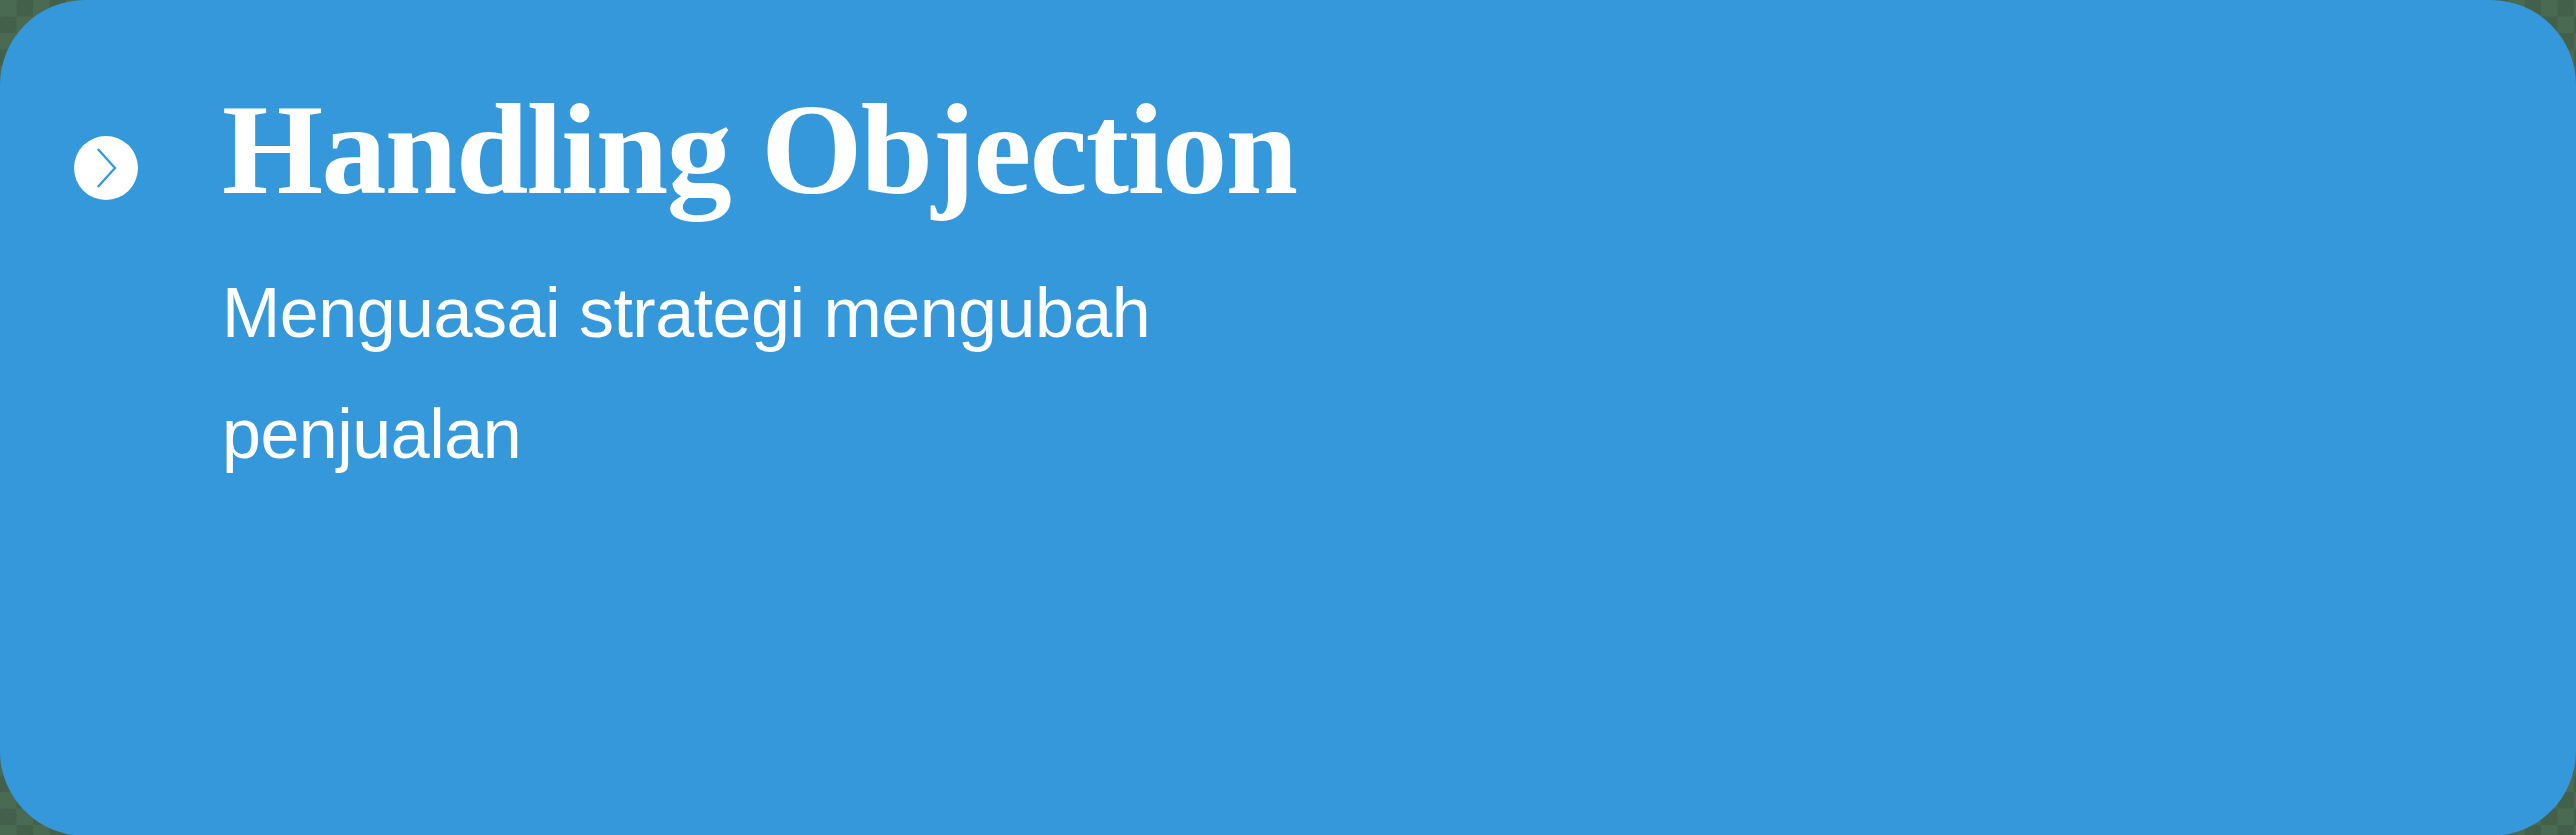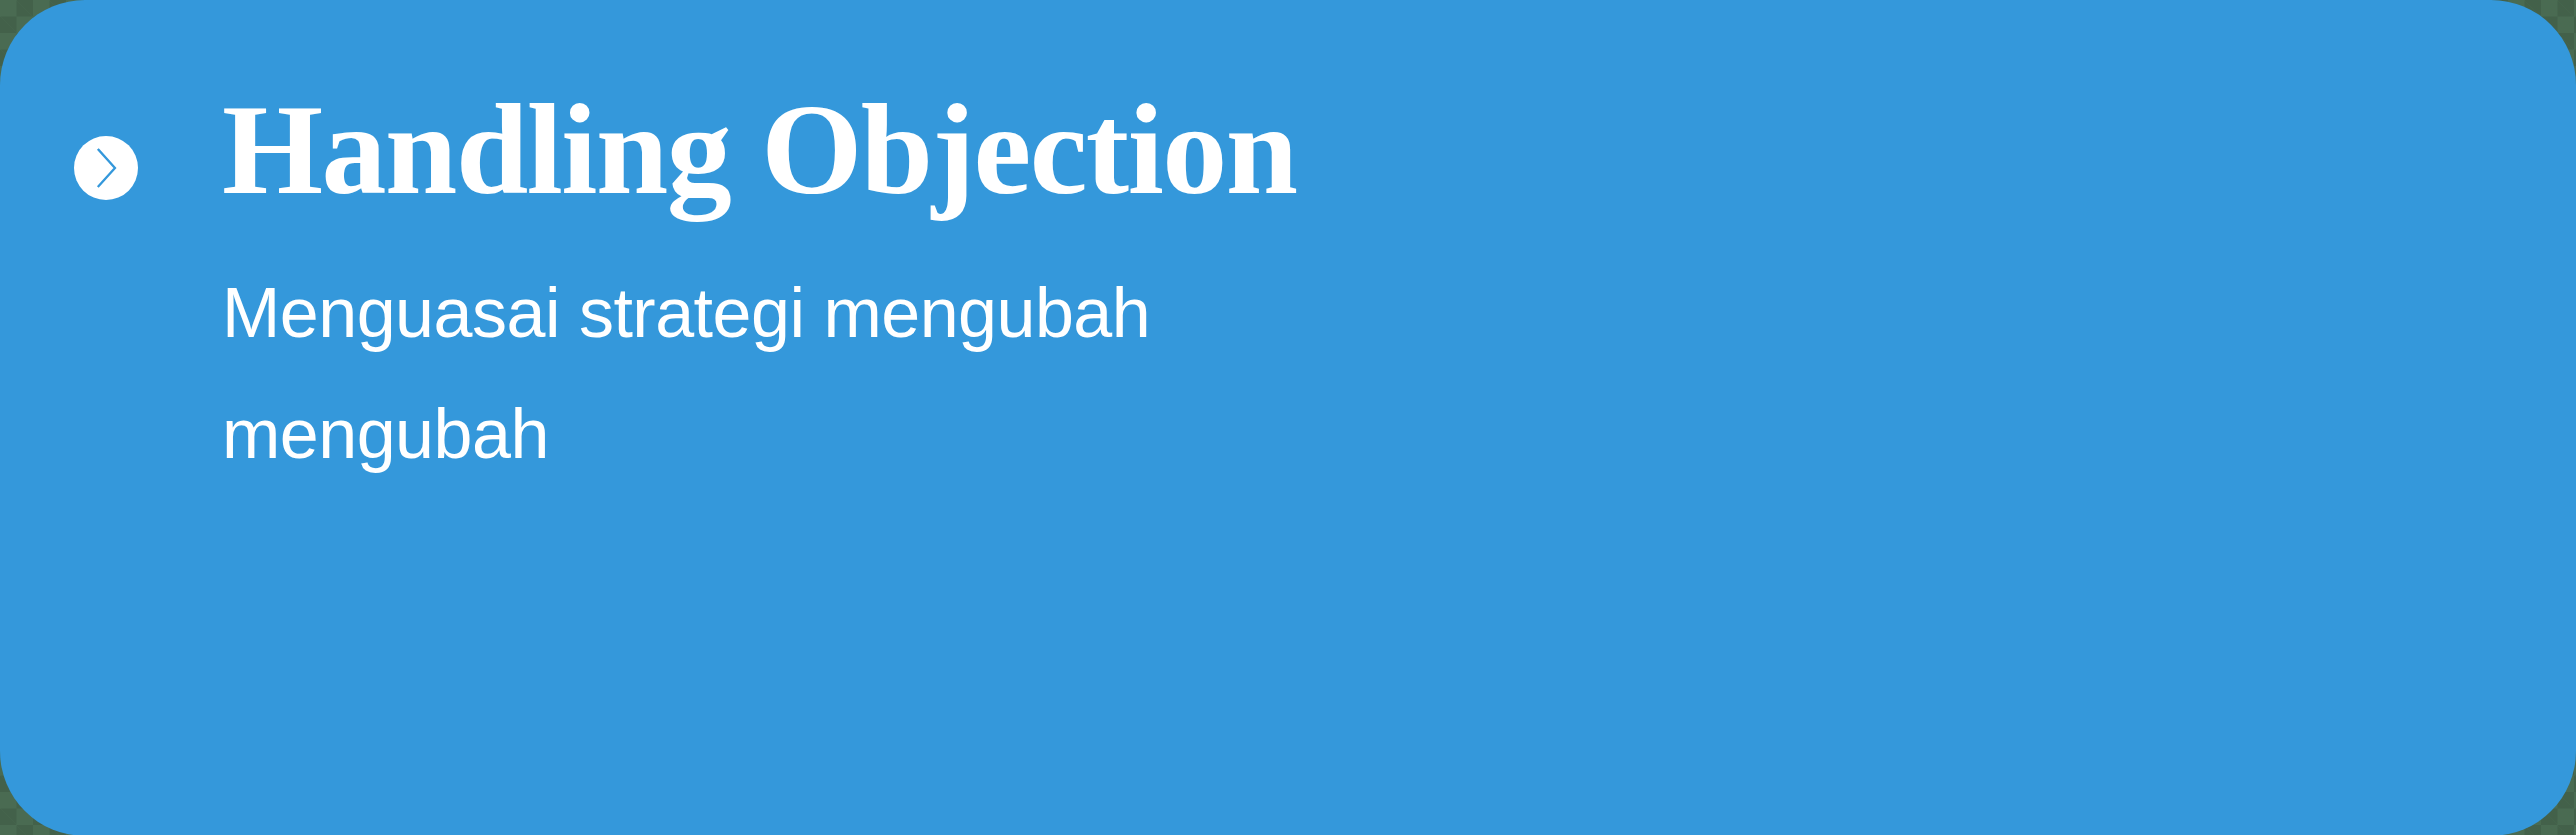--- a/index.html
+++ b/index.html
@@ -117,19 +117,19 @@
       <svg viewBox="0 0 125 125" aria-hidden="true">
         <polyline points="48,27 80,62.5 48,98" fill="none" stroke="#3498db" stroke-width="4.5" stroke-linecap="square" stroke-linejoin="miter"></polyline>
       </svg>
     </div>
 
     <div id="text-block">
       <h2 id="card-title">Handling Objection</h2>
 
       <p id="card-description">
         <span class="line">Menguasai strategi mengubah</span>
-        <span class="line">mengubah</span>
+        <span class="line">penjualan</span>
       </p>
     </div>
 
   </div>
 </div>
 
 
 </body></html>

